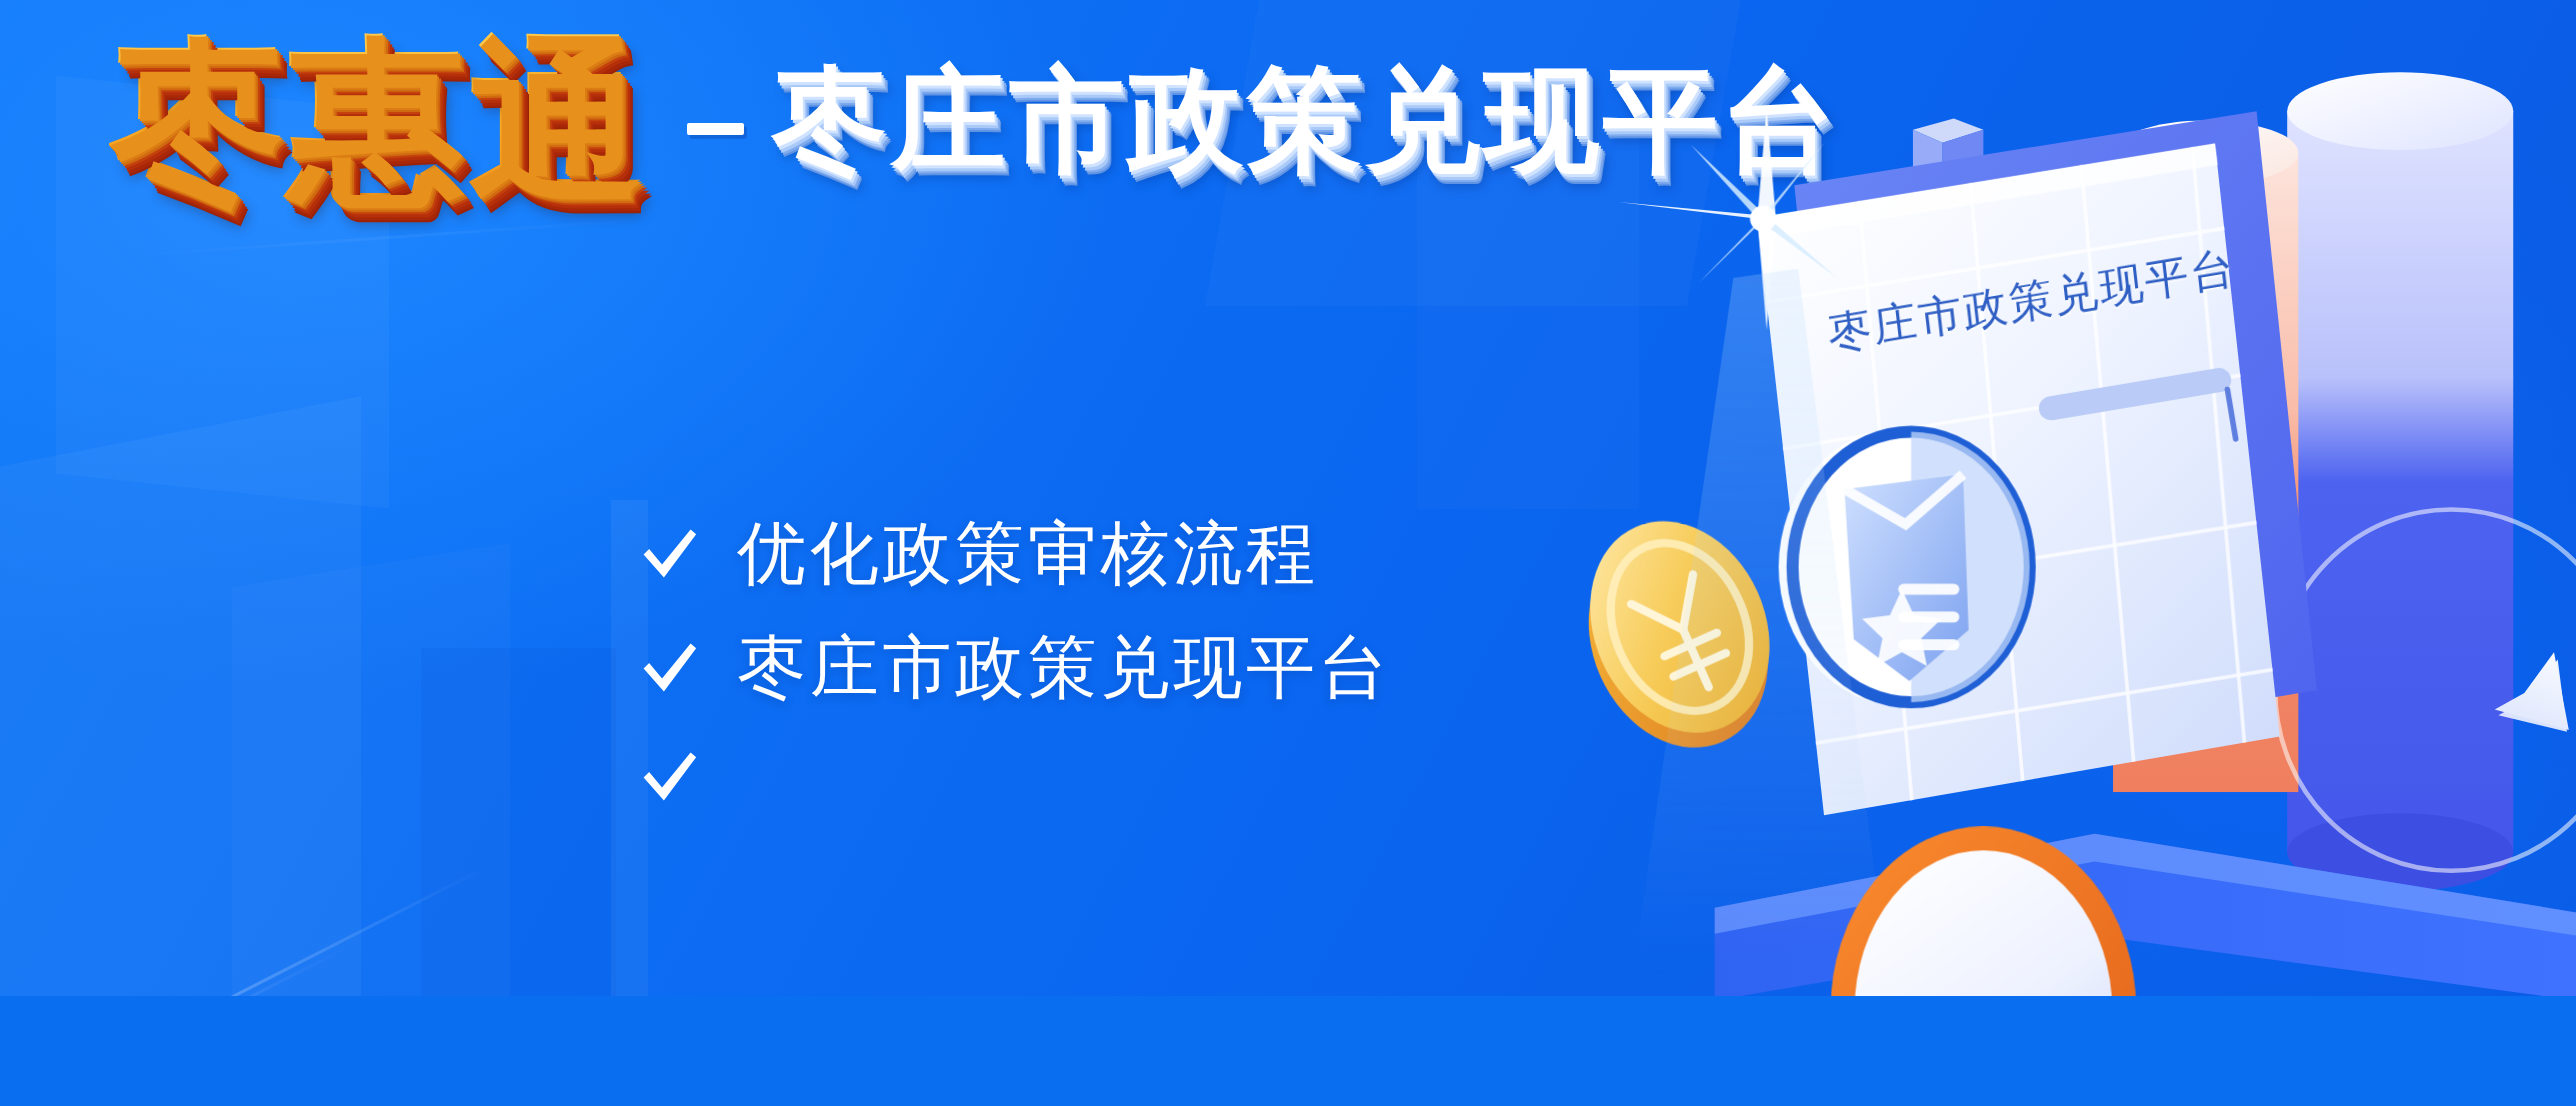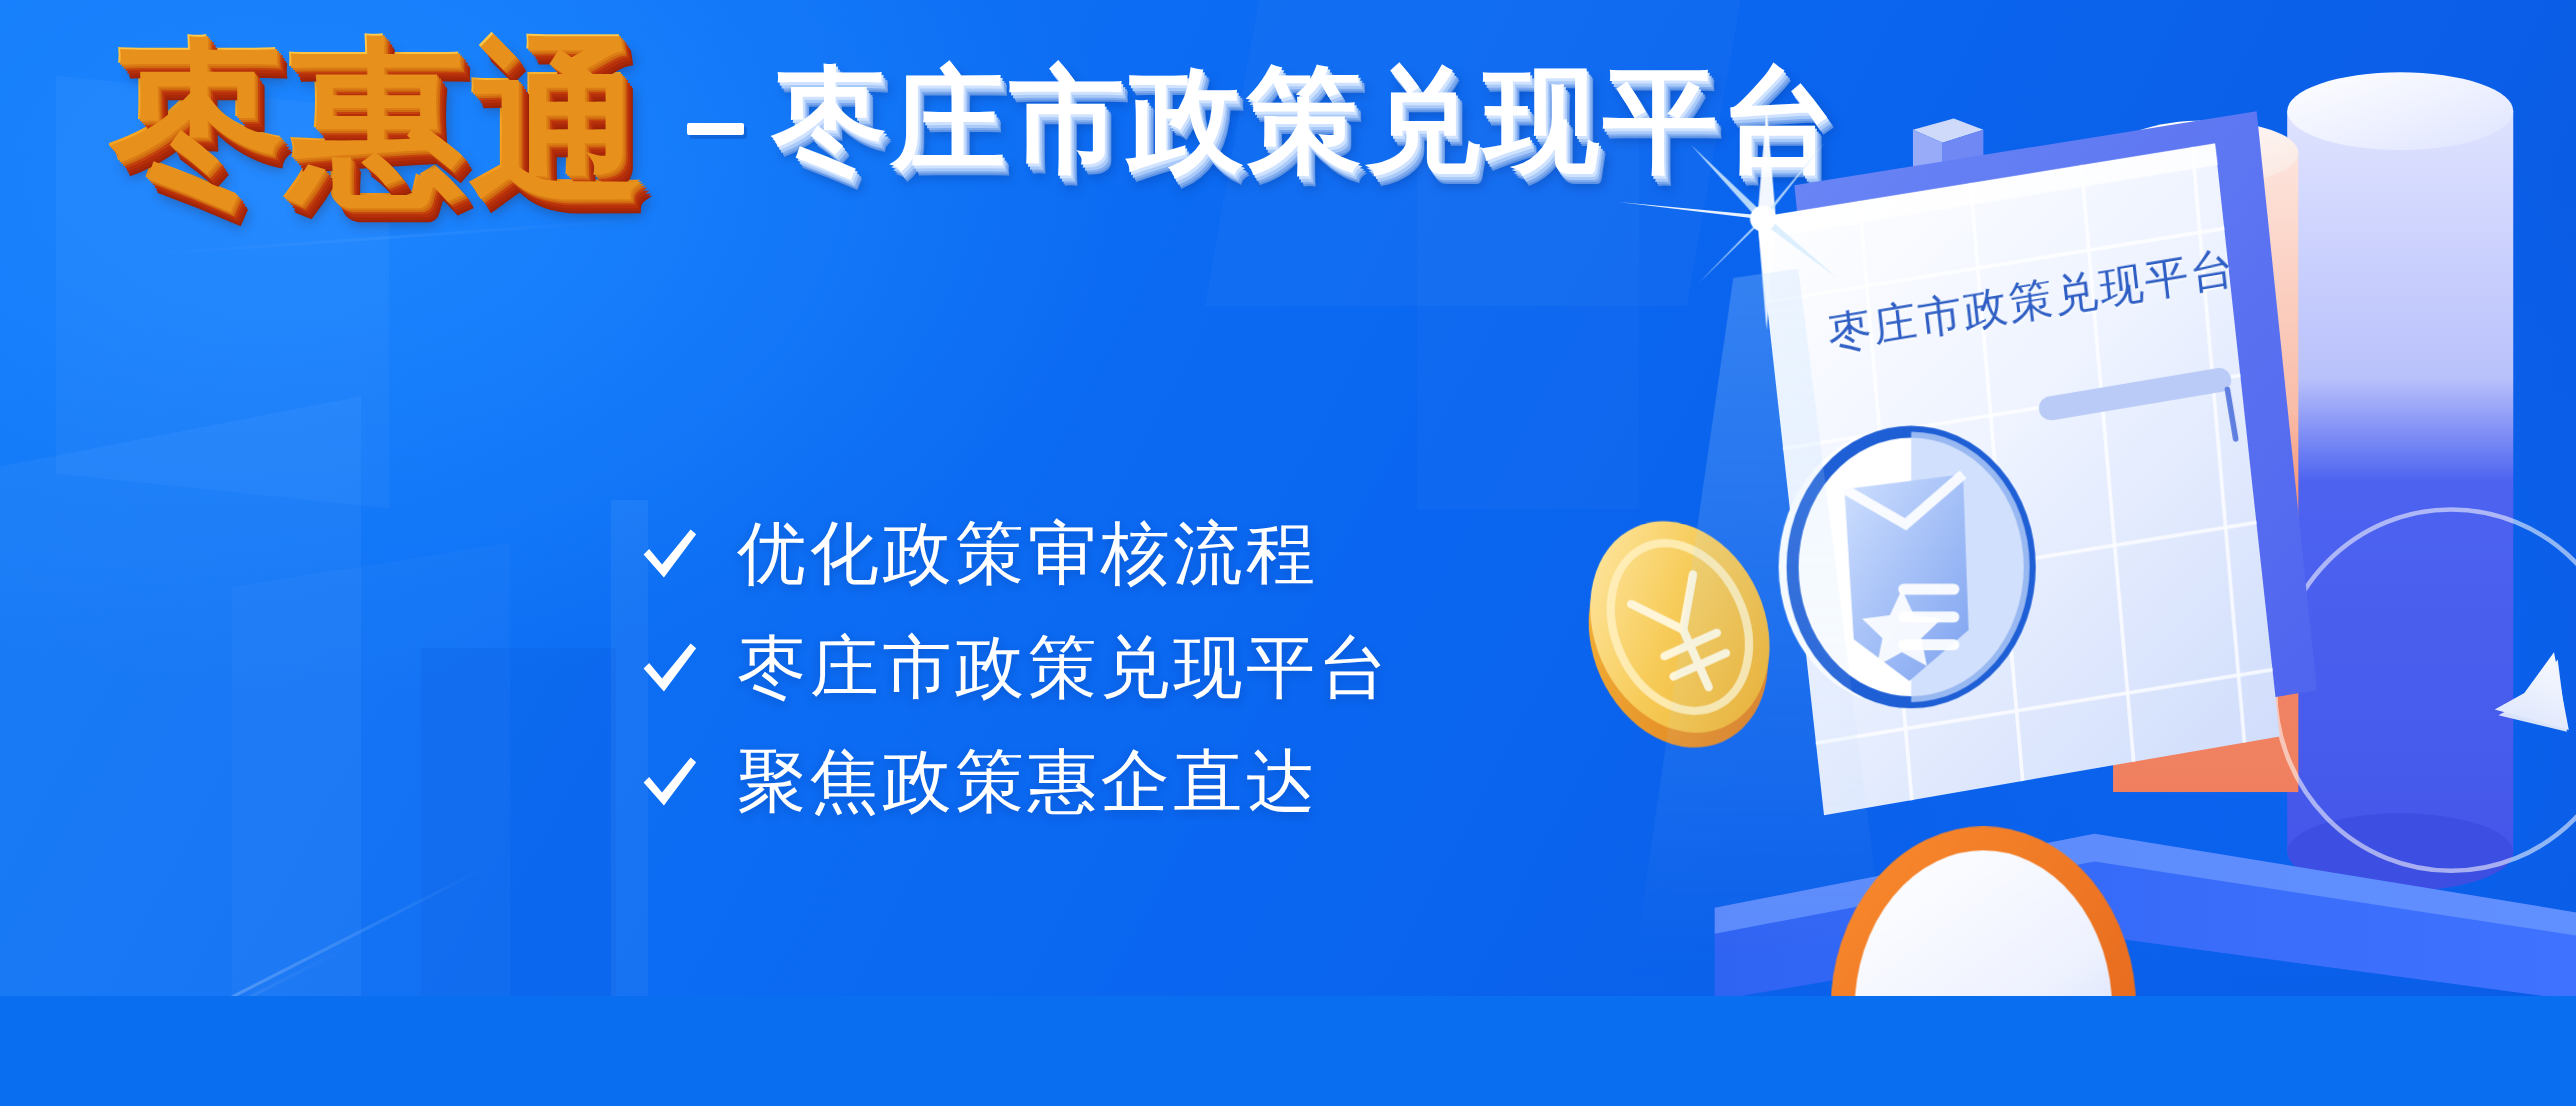--- a/index.html
+++ b/index.html
@@ -162,21 +162,20 @@
       <svg class="check-icon" viewBox="0 0 64 64">
         <path d="M5 33 L11 27 L25 44 L56 6 L62 11 L27 58 Z" fill="#ffffff"></path>
       </svg>
       <span class="bullet-text">枣庄市政策兑现平台</span>
     </div>
 
     <div class="bullet">
       <svg class="check-icon" viewBox="0 0 64 64">
         <path d="M5 33 L11 27 L25 44 L56 6 L62 11 L27 58 Z" fill="#ffffff"></path>
       </svg>
-      <span class="bullet-text">聚焦政策惠企直达</span>
     </div>
 
   </div>
 
   <div class="illu">
     <svg viewBox="0 0 1080 1195" preserveAspectRatio="xMidYMid slice">
       <defs>
         <linearGradient id="gCoral" x1="0" y1="0" x2="0" y2="1">
           <stop offset="0%" stop-color="#fde4dc"></stop>
             <stop offset="40%" stop-color="#f9bda9"></stop>

